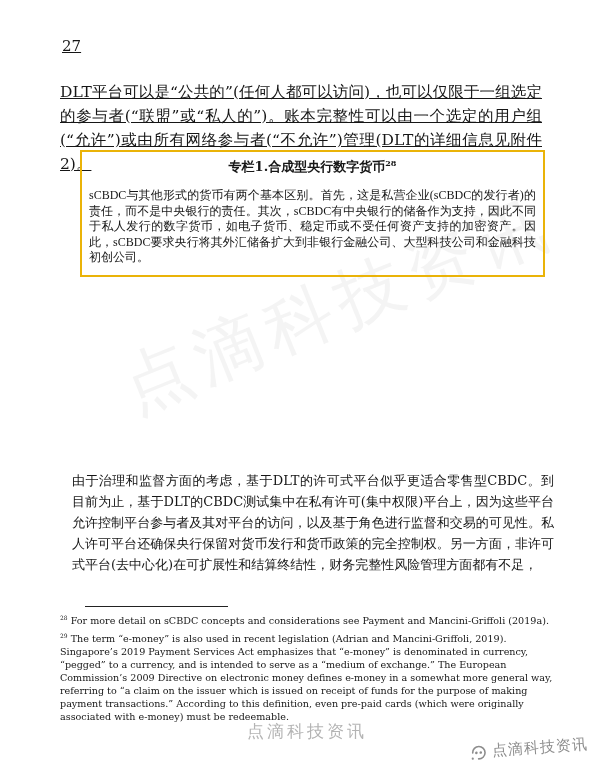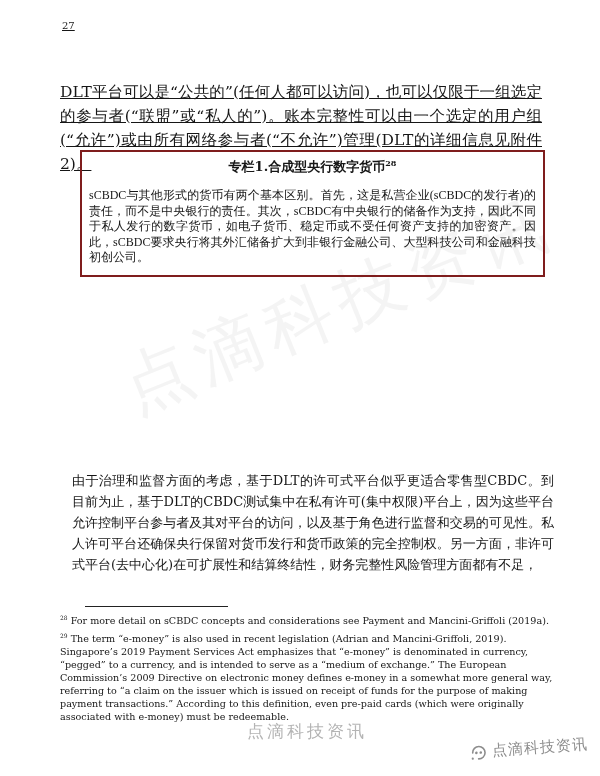--- a/index.html
+++ b/index.html
@@ -1,26 +1,26 @@
 <!DOCTYPE html>
 <html><head>
 <meta charset="utf-8">
 <style>
   html,body{margin:0;padding:0;}
   body{
     width:600px;height:776px;position:relative;overflow:hidden;
     background:#ffffff;color:#161616;
     font-family:"DejaVu Serif","Liberation Serif",serif;
   }
-  .page-number{position:absolute;left:62px;top:20px;font-size:10px;text-decoration:underline;}
+  .page-number{position:absolute;left:62px;top:37px;font-size:15px;text-decoration:underline;}
   .jpara{text-align:justify;text-justify:inter-ideograph;}
   .main-para-1{position:absolute;left:60px;top:64px;width:482px;font-size:15.5px;line-height:24px;text-decoration:underline;}
   .callout-box{
     position:absolute;left:80px;top:150px;width:465px;box-sizing:border-box;
-    border:2px solid #7f1d1d;padding:4px 7px 9px 7px;background:transparent;
+    border:2px solid #eab308;padding:4px 7px 9px 7px;background:transparent;
   }
   .box-title{text-align:center;font-weight:bold;font-size:13px;margin:2px 0 7px 0;}
   .box-para{font-size:12px;line-height:15.6px;margin:12px 0 9px 0;font-family:Liberation Serif, serif;}
   .box-para:last-child{margin-bottom:0;}
   sup{font-size:0.62em;line-height:0;}
   .main-para-2{position:absolute;left:72px;top:457px;width:482px;font-size:13px;line-height:21px;}
   .footnote-sep{position:absolute;left:85px;top:606px;width:143px;border-top:1.5px solid #222;height:0;}
   .footnotes{position:absolute;left:60px;top:614px;width:493px;font-size:9.6px;line-height:13px;}
   .footnote{margin:0 0 5px 0;}
   .wm-diagonal{

